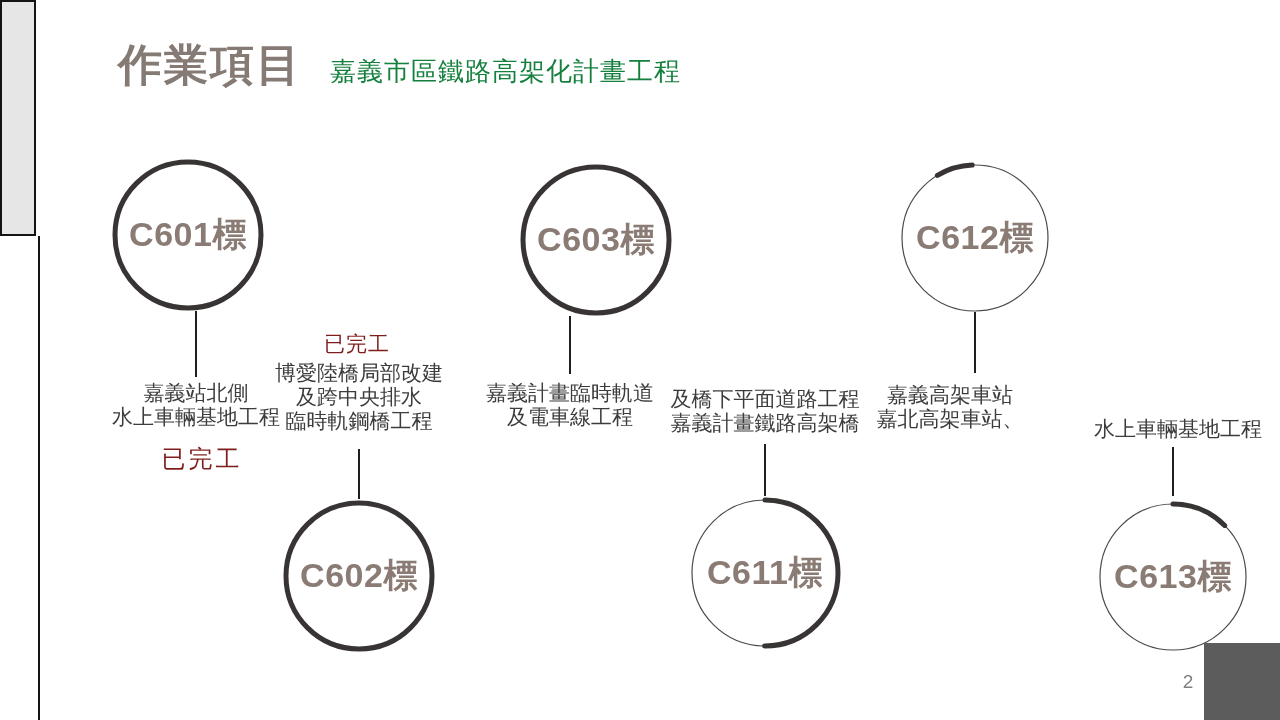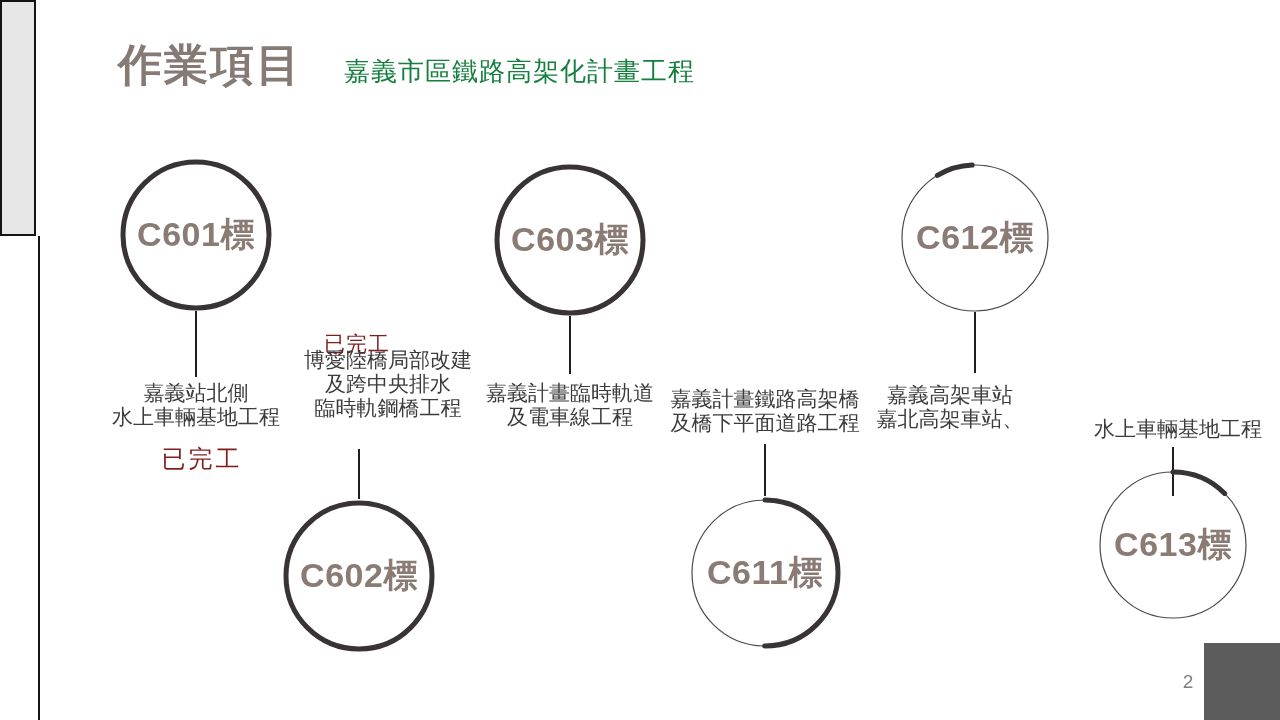--- a/index.html
+++ b/index.html
@@ -13,58 +13,58 @@
     position:absolute;left:0;top:0;width:36px;height:236px;
     background:#e7e6e6;border:2px solid #141414;box-sizing:border-box;
   }
   .side-line{
     position:absolute;left:38px;top:236px;width:2px;height:484px;
     background:#141414;
   }
   
   .title-block{
     position:absolute;left:118px;top:36px;
-    display:flex;align-items:baseline;gap:42px;white-space:nowrap;
+    display:flex;align-items:baseline;gap:28px;white-space:nowrap;
   }
   .title-main{
     font-size:44px;font-weight:bold;letter-spacing:2px;color:#857a74;margin:0;
   }
   .title-sub{
     font-size:26px;font-weight:normal;color:#15803d;letter-spacing:1px;
   }
   
   .node-circle{position:absolute;width:160px;height:160px;}
   .node-circle svg{position:absolute;left:0;top:0;}
   .node-label{
     position:absolute;left:0;top:0;width:160px;height:160px;
     display:flex;align-items:center;justify-content:center;
     font-size:34px;font-weight:bold;color:#8a7c75;letter-spacing:0.5px;
   }
-  .n601{left:116px;top:155px;}
+  .n601{left:108px;top:155px;}
   .n602{left:279px;top:496px;}
-  .n603{left:490px;top:160px;}
+  .n603{left:516px;top:160px;}
   .n611{left:685px;top:493px;}
   .n612{left:895px;top:158px;}
-  .n613{left:1093px;top:465px;}
+  .n613{left:1093px;top:497px;}
   
   .conn{position:absolute;width:1.5px;background:#1f1f1f;}
   .c601{left:195px;top:311px;height:66px;}
   .c602{left:358px;top:449px;height:50px;}
   .c603{left:569px;top:316px;height:58px;}
   .c611{left:764px;top:444px;height:52px;}
   .c612{left:974px;top:312px;height:61px;}
   .c613{left:1172px;top:447px;height:49px;}
   
   .desc{
     position:absolute;transform:translateX(-50%);
     text-align:center;font-size:21px;line-height:24px;color:#3c3c3c;
     white-space:nowrap;
   }
   .d601{left:196px;top:381px;}
-  .d602{left:359px;top:348px;margin-left:29px;}
+  .d602{left:359px;top:361px;}
   .d603{left:570px;top:381px;}
   .d611{left:765px;top:387px;}
   .d612{left:950px;top:383px;}
   .d613{left:1178px;top:417px;}
   
   .status{
     position:absolute;transform:translateX(-50%);
     color:#7f1d1d;white-space:nowrap;text-align:center;
   }
   .s601{left:202px;top:443px;font-size:24px;letter-spacing:3px;}
@@ -126,22 +126,22 @@
   </svg>
   <div class="node-label">C603標</div>
 </div>
 <div class="conn c603"></div>
 <div class="desc d603">
   <div>嘉義計畫臨時軌道</div>
   <div>及電車線工程</div>
 </div>
 
 <div class="desc d611">
+  <div>及橋下平面道路工程</div>
   <div>嘉義計畫鐵路高架橋</div>
-  <div>及橋下平面道路工程</div>
 </div>
 <div class="conn c611"></div>
 <div class="node-circle n611">
   <svg width="160" height="160" viewBox="0 0 160 160">
     <circle cx="80" cy="80" r="73" fill="none" stroke="#4a4a4a" stroke-width="1.2"></circle>
     <circle cx="80" cy="80" r="73" fill="none" stroke="#383434" stroke-width="5" stroke-dasharray="229.3362637120549 229.3362637120549" stroke-linecap="round" transform="rotate(-90 80 80)"></circle>
   </svg>
   <div class="node-label">C611標</div>
 </div>
 

